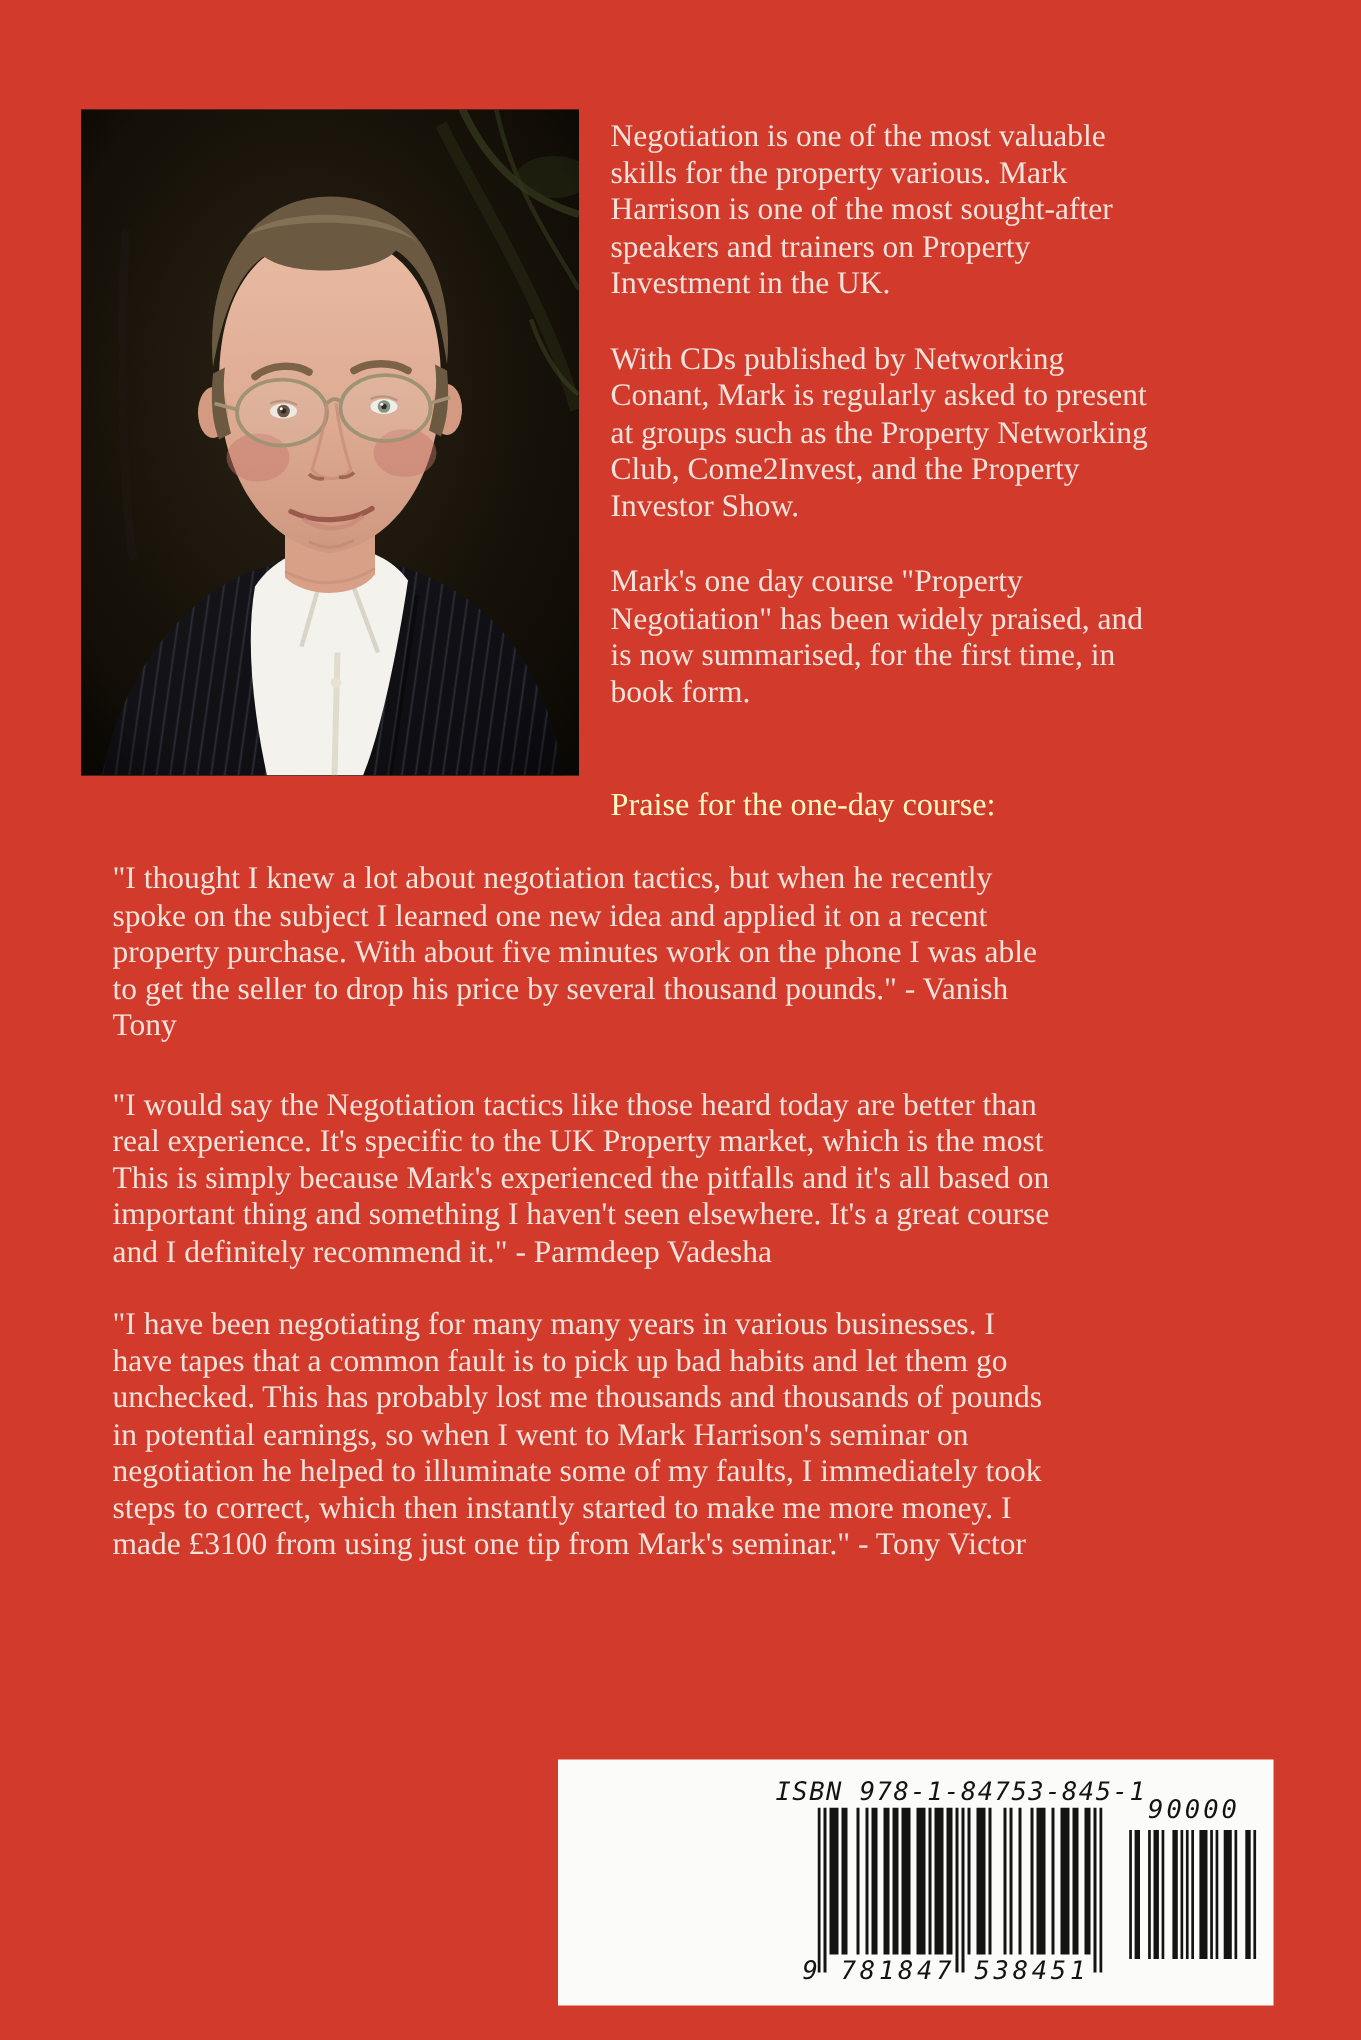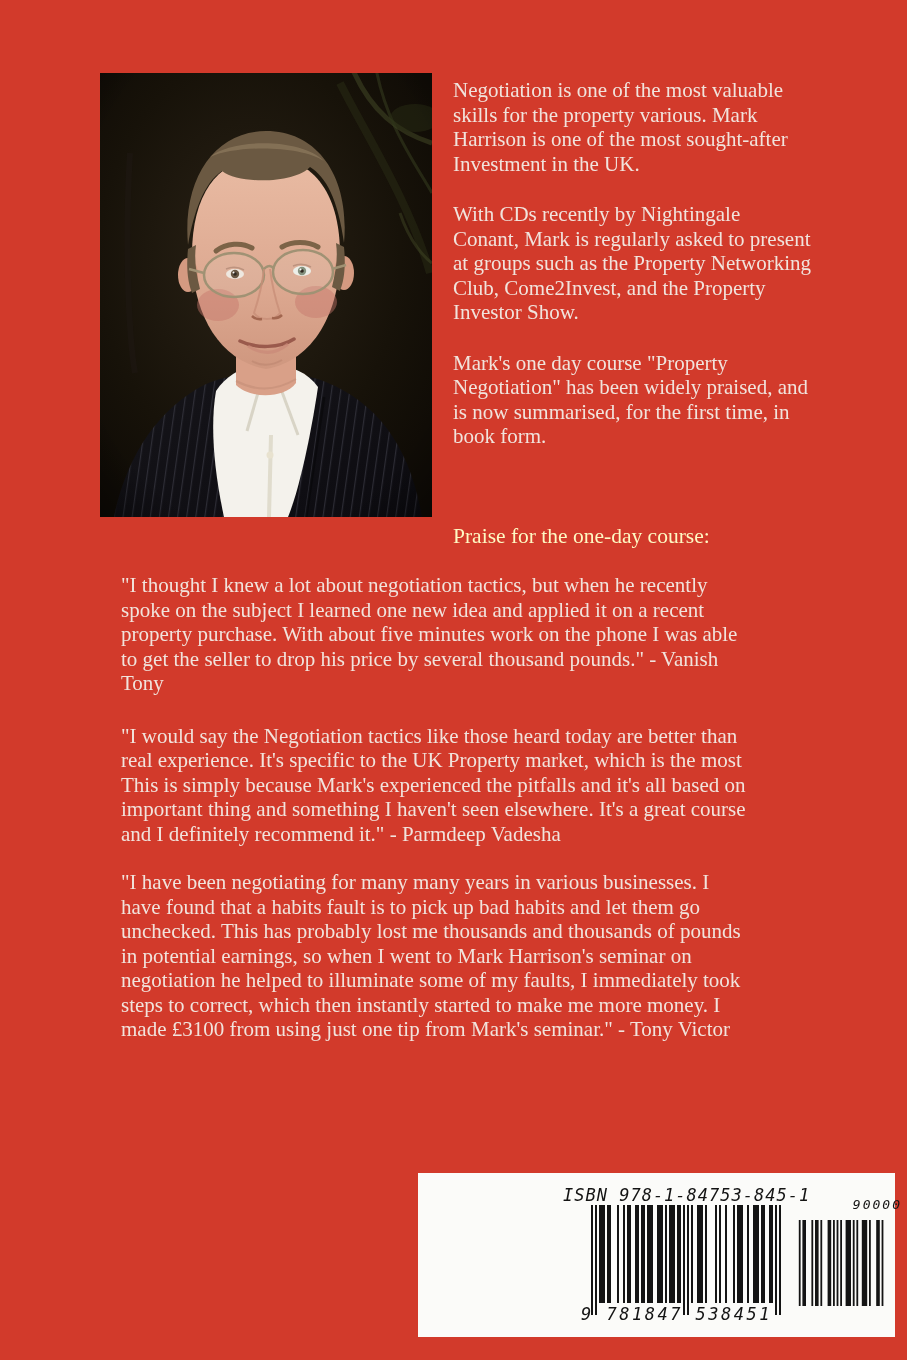--- a/index.html
+++ b/index.html
@@ -1,21 +1,21 @@
 <!DOCTYPE html>
 <html><head>
 <meta charset="utf-8">
 <style>
   html,body{margin:0;padding:0;}
   body{
     width:907px;height:1360px;position:relative;overflow:hidden;
     background:#d23a2b;
     font-family:"Liberation Serif", serif;
   }
-  .cover{position:absolute;inset:0;margin-left:46px;}
+  .cover{position:absolute;inset:0;}
   .photo{
     position:absolute;left:54px;top:73px;width:332px;height:444px;
     overflow:hidden;background:#14100a;
   }
   .photo svg{display:block;}
   .para{color:#f1e3dc;font-size:21px;line-height:24.5px;}
   .tline{white-space:pre;}
   .intro-col{position:absolute;left:407px;top:78px;width:480px;}
   .intro-col .para{margin:0 0 26px 0;}
   .praise-heading{
@@ -35,22 +35,22 @@
     position:absolute;left:145px;top:12px;
     font-size:17px;letter-spacing:1px;white-space:pre;
   }
   .bc-main{position:absolute;left:173px;top:32px;}
   .bc-addon{position:absolute;left:379px;top:47px;}
   .isbn-digits{
     position:absolute;left:163px;top:131px;
     font-size:17px;letter-spacing:2.5px;white-space:pre;
   }
   .addon-label{
-    position:absolute;left:404px;top:24px;width:80px;text-align:right;
-    font-size:13px;letter-spacing:2px;white-space:pre;
+    position:absolute;left:384px;top:24px;width:80px;text-align:center;
+    font-size:17px;letter-spacing:2px;white-space:pre;
   }
 </style>
 </head>
 <body>
 
 <div class="cover">
 
   <div class="photo">
     <svg width="332" height="444" viewBox="0 0 332 444" xmlns="http://www.w3.org/2000/svg">
       <defs>
@@ -146,24 +146,25 @@
 
       <rect width="332" height="444" fill="url(#vig)"></rect>
     </svg>
   </div>
 
   <div class="intro-col">
     <div class="para">
         <div class="tline">Negotiation is one of the most valuable</div>
         <div class="tline">skills for the property various. Mark</div>
         <div class="tline">Harrison is one of the most sought-after</div>
+        <div class="tline">speakers and trainers on Property</div>
         <div class="tline">Investment in the UK.</div>
       </div>
     <div class="para">
-        <div class="tline">With CDs recently by Nightingale</div>
+        <div class="tline">With CDs published by Networking</div>
         <div class="tline">Conant, Mark is regularly asked to present</div>
         <div class="tline">at groups such as the Property Networking</div>
         <div class="tline">Club, Come2Invest, and the Property</div>
         <div class="tline">Investor Show.</div>
       </div>
     <div class="para">
         <div class="tline">Mark's one day course "Property</div>
         <div class="tline">Negotiation" has been widely praised, and</div>
         <div class="tline">is now summarised, for the first time, in</div>
         <div class="tline">book form.</div>
@@ -182,21 +183,21 @@
       </div>
     <div class="para quote-2">
         <div class="tline">"I would say the Negotiation tactics like those heard today are better than</div>
         <div class="tline">real experience. It's specific to the UK Property market, which is the most</div>
         <div class="tline">This is simply because Mark's experienced the pitfalls and it's all based on</div>
         <div class="tline">important thing and something I haven't seen elsewhere. It's a great course</div>
         <div class="tline">and I definitely recommend it." - Parmdeep Vadesha</div>
       </div>
     <div class="para">
         <div class="tline">"I have been negotiating for many many years in various businesses. I</div>
-        <div class="tline">have found that a habits fault is to pick up bad habits and let them go</div>
+        <div class="tline">have tapes that a common fault is to pick up bad habits and let them go</div>
         <div class="tline">unchecked. This has probably lost me thousands and thousands of pounds</div>
         <div class="tline">in potential earnings, so when I went to Mark Harrison's seminar on</div>
         <div class="tline">negotiation he helped to illuminate some of my faults, I immediately took</div>
         <div class="tline">steps to correct, which then instantly started to make me more money. I</div>
         <div class="tline">made £3100 from using just one tip from Mark's seminar." - Tony Victor</div>
       </div>
   </div>
 
   <div class="barcode-box">
     <div class="isbn-label">ISBN 978-1-84753-845-1</div>

